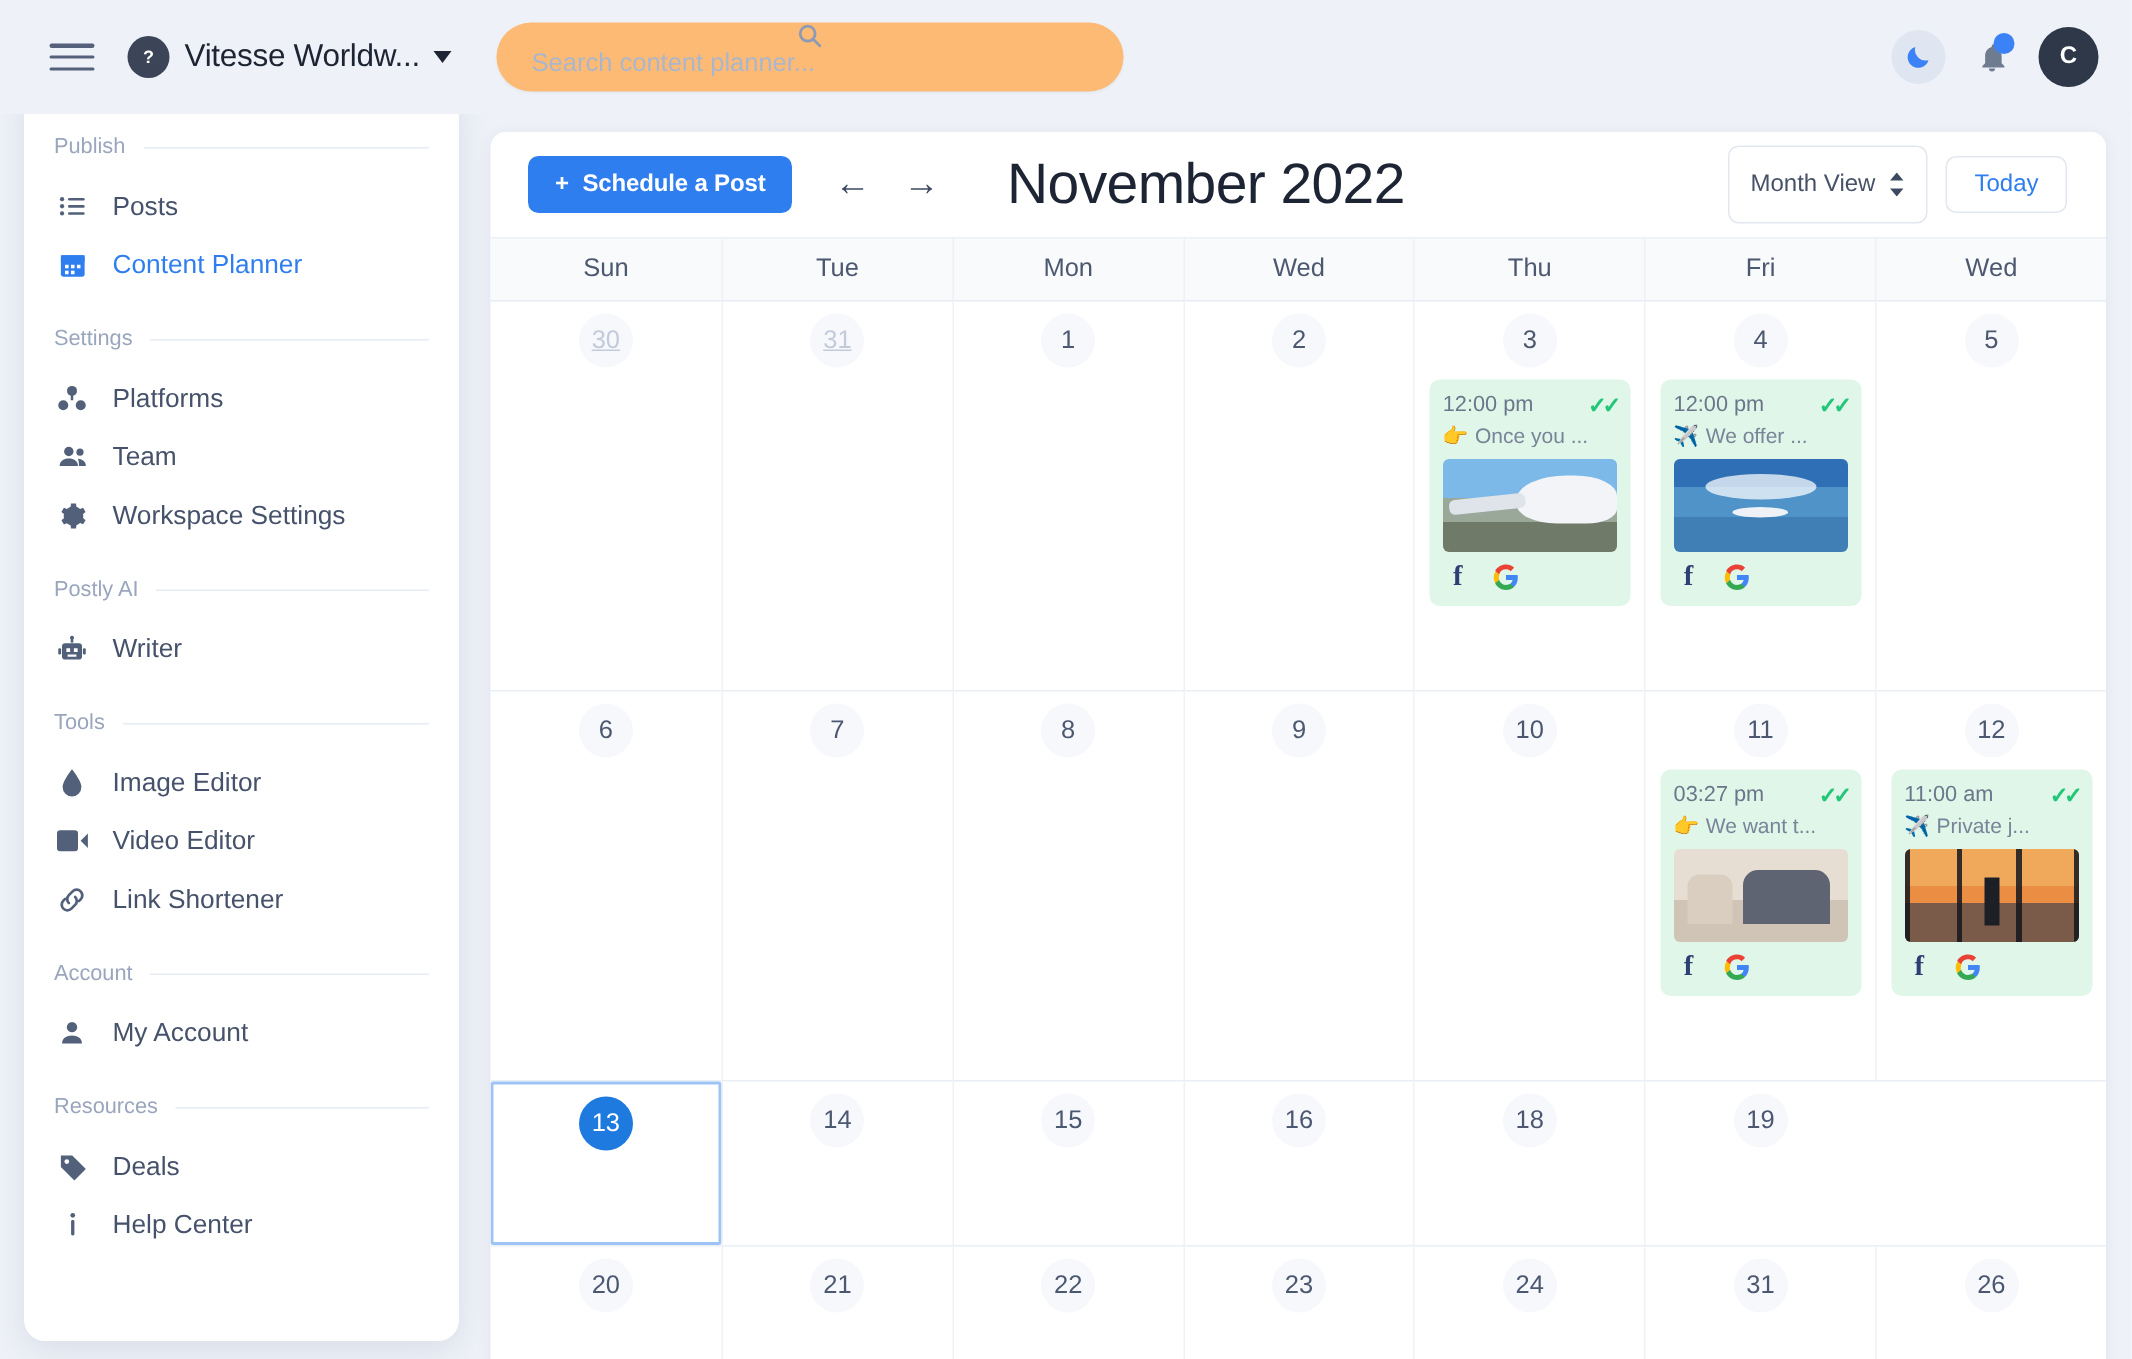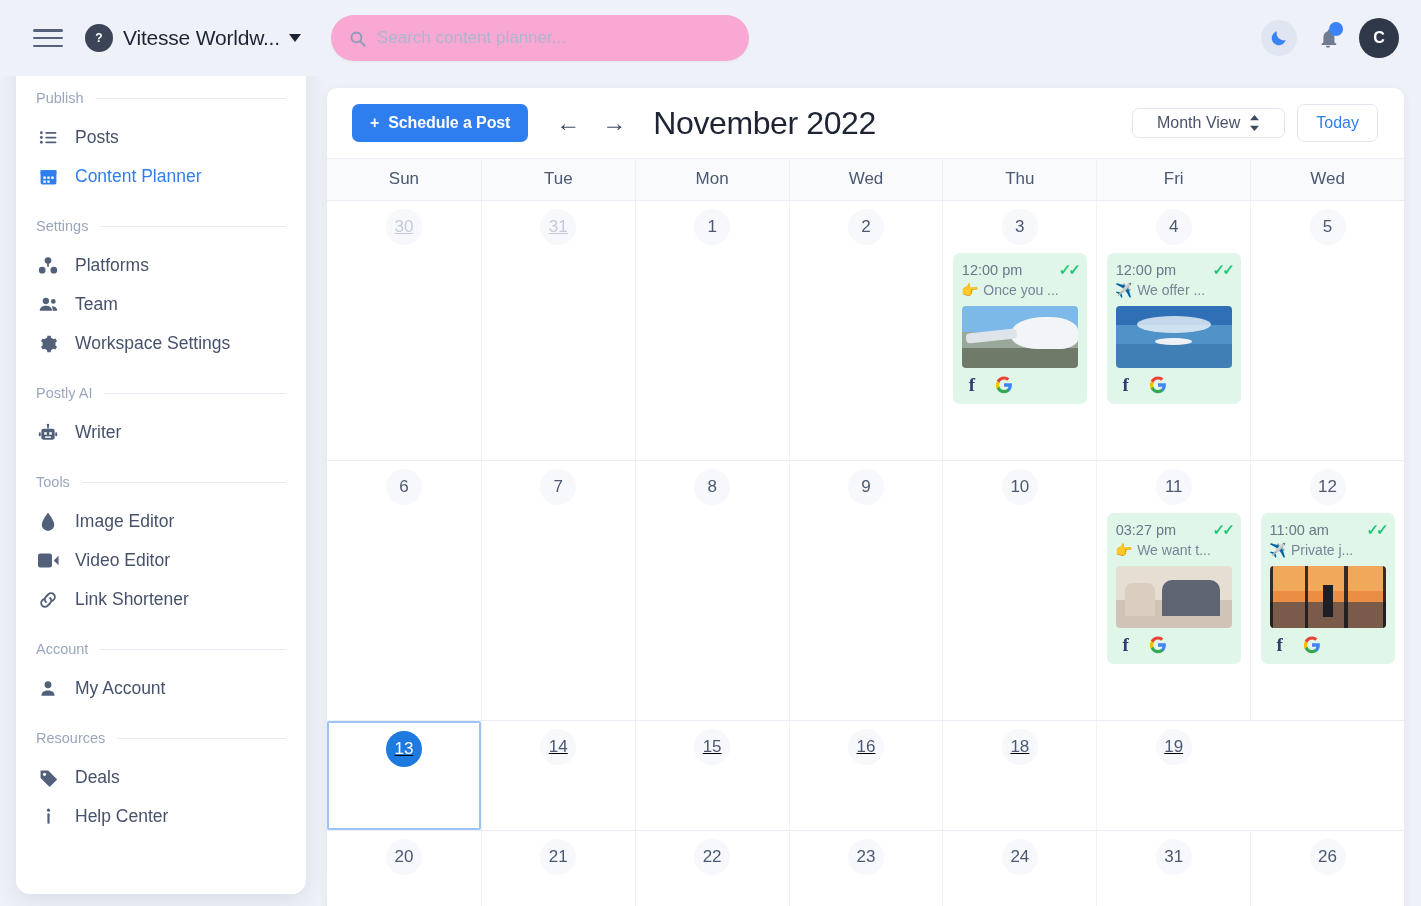--- a/index.html
+++ b/index.html
@@ -36,23 +36,24 @@
     white-space: nowrap;
   }
   .ws-caret {
     margin-left: 9px; width: 0; height: 0;
     border-left: 6px solid transparent; border-right: 6px solid transparent;
     border-top: 8px solid #1d2433;
   }
 
   .search-wrap {
     margin-left: 30px; width: 418px; height: 46px;
-    background: #f9a8d4; border-radius: 24px;
+    background: #fdba74; border-radius: 24px;
     display: flex; align-items: center; padding: 0 18px;
     box-shadow: 0 1px 2px rgba(40,60,110,.06);
+    flex-direction: column;
   }
   .search-wrap svg { flex: none; }
   .search-input {
     border: 0; outline: 0; margin-left: 11px; width: 100%;
     font-family: inherit; font-size: 17px; color: #3c4a61; background: transparent;
   }
   .search-input::placeholder { color: #aab6cc; }
 
   .top-right { margin-left: auto; display: flex; align-items: center; margin-right: 22px; gap: 16px; }
   .theme-toggle {
@@ -109,47 +110,47 @@
     font-family: inherit; cursor: pointer; display: flex; align-items: center; gap: 9px;
     letter-spacing: -.1px;
   }
   .nav-arrow {
     background: none; border: 0; cursor: pointer; color: #3c4a61;
     font-size: 24px; line-height: 1; padding: 0 6px; font-family: inherit;
   }
   .arrow-prev { margin-left: 22px; }
   .arrow-next { margin-left: 10px; }
   .cal-title {
-    margin-left: 21px; font-size: 32px; color: #1d2433; font-weight: normal;
+    margin-left: 39px; font-size: 38px; color: #1d2433; font-weight: normal;
     letter-spacing: -.4px; white-space: nowrap;
   }
   .toolbar-right { margin-left: auto; display: flex; align-items: center; gap: 12px; }
   .select-view {
-    height: 30px; border: 1px solid #e2e7ef; border-radius: 7px; background: #fff;
-    display: flex; align-items: center; gap: 9px; padding: 0 24px;
+    height: 52px; border: 1px solid #e2e7ef; border-radius: 7px; background: #fff;
+    display: flex; align-items: center; gap: 9px; padding: 0 14px;
     font-size: 16px; color: #475268; cursor: pointer; font-family: inherit;
   }
   .btn-today {
     height: 38px; border: 1px solid #e2e7ef; border-radius: 7px; background: #fff;
     padding: 0 18px; font-size: 16px; color: #2f7ef0; cursor: pointer; font-family: inherit;
   }
 
   .dow-row { display: grid; grid-template-columns: repeat(7,1fr); background: #f8fafc;
              border-top: 1px solid #edf1f6; border-bottom: 1px solid #e8edf4; }
   .dow {
     text-align: center; padding: 10px 0 11px; font-size: 17px; color: #4c5870;
     border-left: 1px solid #edf1f6;
   }
   .dow:first-child { border-left: 0; }
 
   .weeks { }
   .week { display: grid; grid-template-columns: repeat(7,1fr); border-bottom: 1px solid #eaeff6; }
   .week.w1 { height: 260px; }
   .week.w2 { height: 260px; }
-  .week.w3 { height: 110px; text-decoration: underline; }
+  .week.w3 { height: 110px; }
   .week.w4 { height: 110px; }
   .cell {
     border-left: 1px solid #eef2f7; position: relative; padding: 8px 7px 0;
     display: flex; flex-direction: column; align-items: center; overflow: hidden;
   }
   .cell:first-child { border-left: 0; }
   .daynum {
     width: 36px; height: 36px; border-radius: 50%; background: #f6f8fc;
     display: flex; align-items: center; justify-content: center;
     font-size: 17px; color: #4c5870; flex: none;

